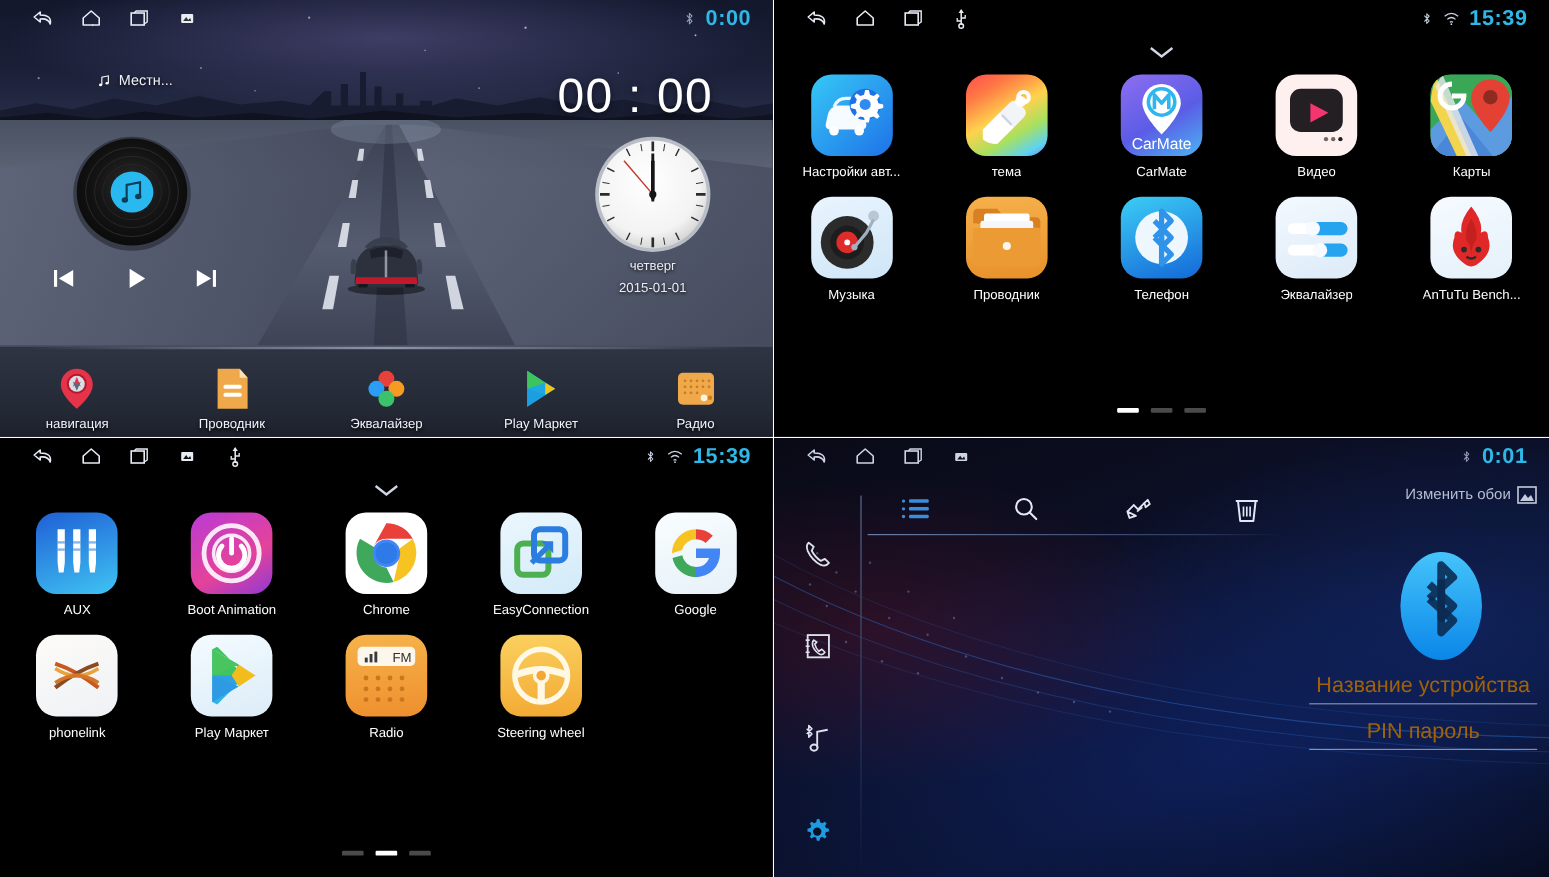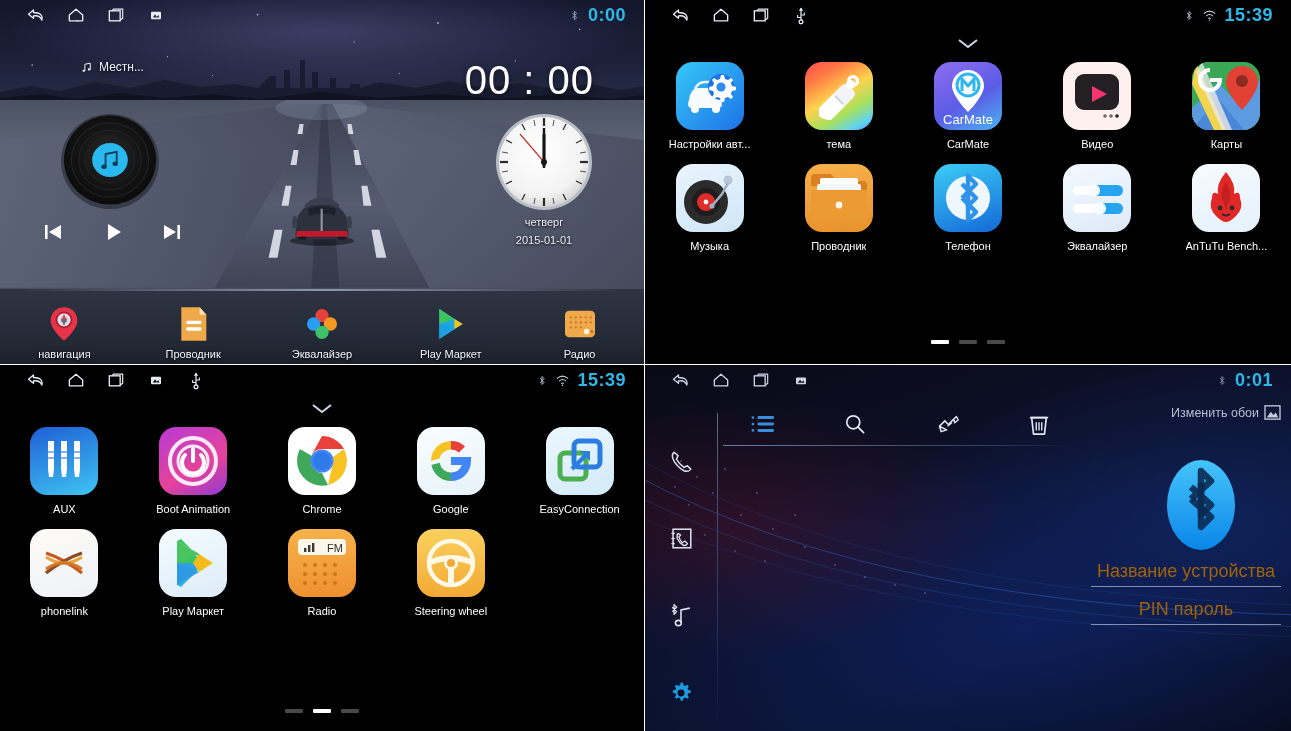--- a/index.html
+++ b/index.html
@@ -102,21 +102,21 @@
   .btside { position:absolute; left:0; top:30px; bottom:0; width:72px;
      display:flex; flex-direction:column; align-items:center; padding-top:28px; gap:0; }
   .btside .sitem { height:82px; display:flex; align-items:center; justify-content:center;
      width:100%; cursor:pointer; }
   .btdivider { position:absolute; left:72px; top:48px; bottom:0; width:1px;
      background:linear-gradient(180deg,#5a6a90,#223055 70%,transparent); }
   .bttoolbar { position:absolute; left:72px; right:0; top:38px; height:42px; display:flex; align-items:center; }
   .tbbtn { width:92px; display:flex; align-items:center; justify-content:center; cursor:pointer; }
   .tbline { position:absolute; left:78px; right:222px; top:80px; height:1px;
      background:linear-gradient(90deg,#6b7da5,#2b3a60 80%,transparent); }
-  .wallbtn { position:absolute; right:10px; top:40px; display:flex; align-items:center; gap:5px;
+  .wallbtn { position:absolute; right:10px; top:40px; display:flex; align-items:flex-start; gap:5px;
      color:#b6bdd0; font-size:12.5px; cursor:pointer; }
   .btlogo { position:absolute; right:52px; top:92px; width:76px; height:96px; }
   .btinfo { position:absolute; right:10px; top:196px; width:190px; text-align:center; }
   .btlabel { font-size:18px; color:#a16207; margin-bottom:4px; }
   .btvalue { font-size:13px; color:#eef2fb; padding-bottom:5px; }
   .btunder { height:1px; background:#a9b6cf; opacity:.75; margin-bottom:12px; }
 </style>
 </head>
 <body>
 
@@ -631,41 +631,41 @@
             <path d="M56 22 A25 25 0 0 1 40 58 L45 36 A12 12 0 0 0 45 30 Z" fill="#f7c323"></path>
             <path d="M40 58 A25 25 0 0 1 12 22 L24 29 A12 12 0 0 0 34 46 Z" fill="#3fa85b"></path>
             <circle cx="34" cy="34" r="11.5" fill="#4285f4"></circle>
             <circle cx="34" cy="34" r="9" fill="#2d7ae8"></circle>
           </svg>
         </div>
         <div class="lb">Chrome</div>
       </div>
 
       <div class="app">
+        <div class="ic" style="background:linear-gradient(160deg,#ecf7fe,#d2eaf8)">
+          <svg viewBox="0 0 68 68">
+            <rect x="14" y="26" width="26" height="26" rx="5" fill="none" stroke="#4caf50" stroke-width="5"></rect>
+            <rect x="28" y="14" width="26" height="26" rx="5" fill="none" stroke="#2b7de0" stroke-width="5"></rect>
+            <path d="M26 42 L42 26" stroke="#2b7de0" stroke-width="4.5"></path>
+            <polygon points="44,24 44,34 34,24" fill="#2b7de0"></polygon>
+          </svg>
+        </div>
+        <div class="lb">EasyConnection</div>
+      </div>
+
+      <div class="app">
         <div class="ic" style="background:linear-gradient(160deg,#f9fdff,#e6f1f8)">
           <svg viewBox="0 0 68 68">
             <path d="M34 14 a20 20 0 0 1 14 5.4 l-6 6 a12 12 0 0 0-8-3 Z" fill="#e9403a"></path>
             <path d="M14 34 a20 20 0 0 1 20-20 v8.4 a12 12 0 0 0-11.6 9 Z" fill="#f7c323"></path>
             <path d="M34 54 a20 20 0 0 1-19.6-16 l8.2-2.2 A12 12 0 0 0 34 45.6 Z" fill="#3fa85b"></path>
             <path d="M54 34 a20 20 0 0 1-20 20 v-8.4 a12 12 0 0 0 11-7.6 H34 V30 h20 Z" fill="#4285f4"></path>
           </svg>
         </div>
         <div class="lb">Google</div>
-      </div>
-
-      <div class="app">
-        <div class="ic" style="background:linear-gradient(160deg,#ecf7fe,#d2eaf8)">
-          <svg viewBox="0 0 68 68">
-            <rect x="14" y="26" width="26" height="26" rx="5" fill="none" stroke="#4caf50" stroke-width="5"></rect>
-            <rect x="28" y="14" width="26" height="26" rx="5" fill="none" stroke="#2b7de0" stroke-width="5"></rect>
-            <path d="M26 42 L42 26" stroke="#2b7de0" stroke-width="4.5"></path>
-            <polygon points="44,24 44,34 34,24" fill="#2b7de0"></polygon>
-          </svg>
-        </div>
-        <div class="lb">EasyConnection</div>
       </div>
 
       <div class="app">
         <div class="ic" style="background:linear-gradient(160deg,#fdfbf8,#eef1f5)">
           <svg viewBox="0 0 68 68">
             <path d="M16 24 Q34 30 52 44" stroke="#c8581f" stroke-width="3.4" fill="none"></path>
             <path d="M52 24 Q34 30 16 44" stroke="#8b4a20" stroke-width="3.4" fill="none"></path>
             <path d="M16 28 Q34 40 52 28" stroke="#e8a33d" stroke-width="3" fill="none"></path>
             <path d="M16 40 Q34 28 52 40" stroke="#d4762a" stroke-width="3" fill="none"></path>
           </svg>

